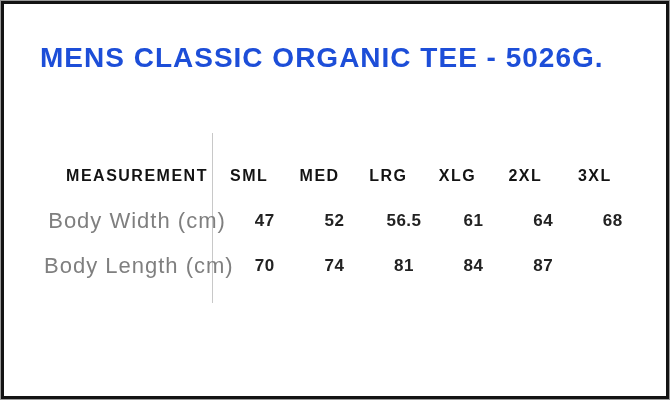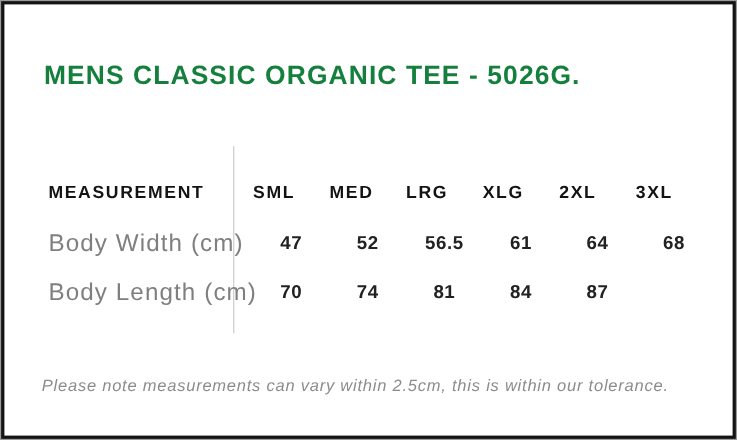--- a/index.html
+++ b/index.html
@@ -15,43 +15,43 @@
     padding: 1px;
   }
   .page {
     position: relative;
     width: 100%; height: 100%;
     background: #ffffff;
     border: 3px solid #131313;
   }
   .title {
     position: absolute;
-    left: 36px; top: 51px;
-    font-size: 24px;
+    left: 36px; top: 40px;
+    font-size: 28px;
     line-height: 28px;
     font-weight: 700;
     letter-spacing: 1px;
-    color: #15803d;
+    color: #1d4ed8;
     white-space: nowrap;
   }
   .divider-v {
     position: absolute;
     left: 208px; top: 129px;
     width: 1px; height: 170px;
     background: #c8c8c8;
   }
   .size-table {
     position: absolute;
     left: 40px; top: 149px;
     display: grid;
     grid-template-columns: 186px repeat(6, 69.6px);
     grid-auto-rows: 45px;
     align-items: center;
   }
-  .cell { white-space: nowrap; }
+  .cell { white-space: nowrap; text-align: center; }
   .cell.head {
     font-size: 16px;
     font-weight: 700;
     letter-spacing: 1.5px;
     color: #131313;
   }
   .cell.size { text-align: left; }
   .cell.row-label {
     font-size: 22px;
     font-weight: 400;
@@ -104,16 +104,15 @@
       <div class="cell value">68</div>
 
       <div class="cell row-label">Body Length (cm)</div>
       <div class="cell value">70</div>
       <div class="cell value">74</div>
       <div class="cell value">81</div>
       <div class="cell value">84</div>
       <div class="cell value">87</div>
     </div>
 
-    <p class="note">Please note measurements can vary within 2.5cm, this is within our tolerance.</p>
 
   </div>
 </div>
 
 </body></html>

